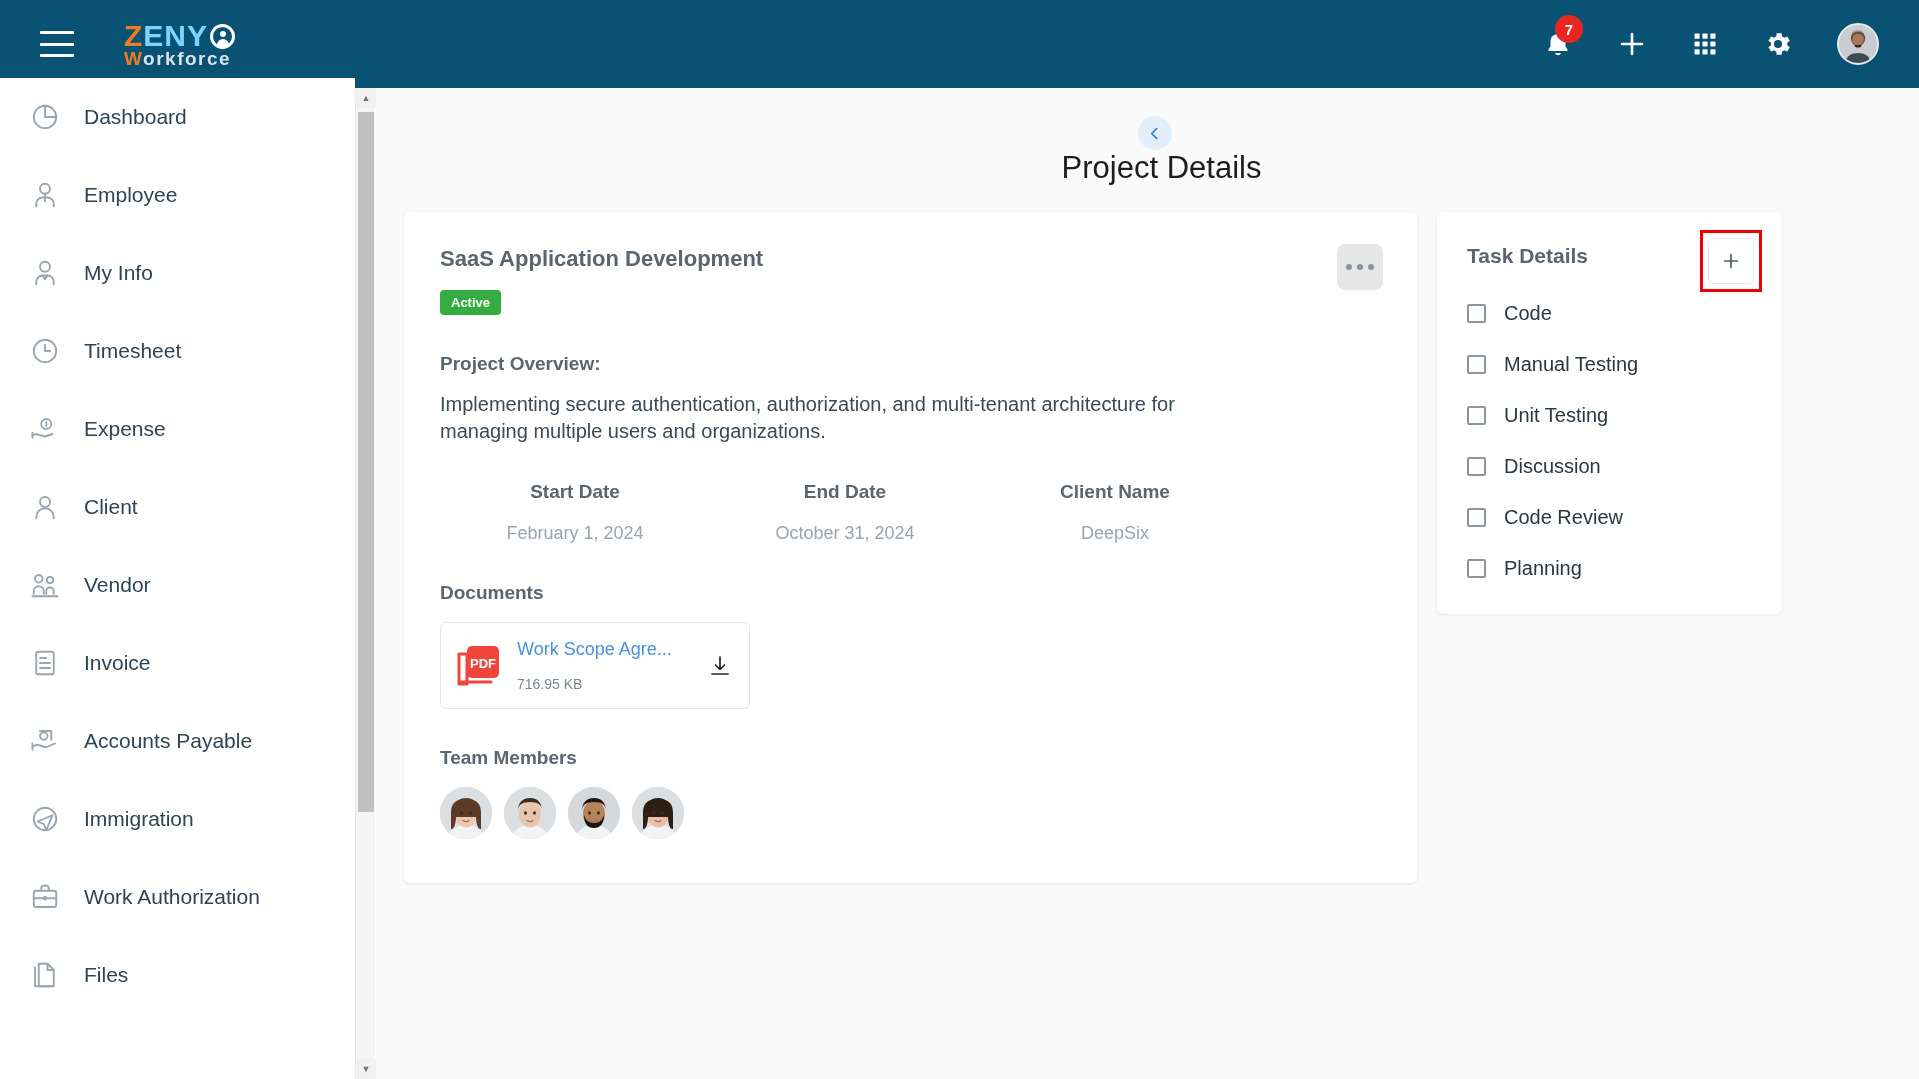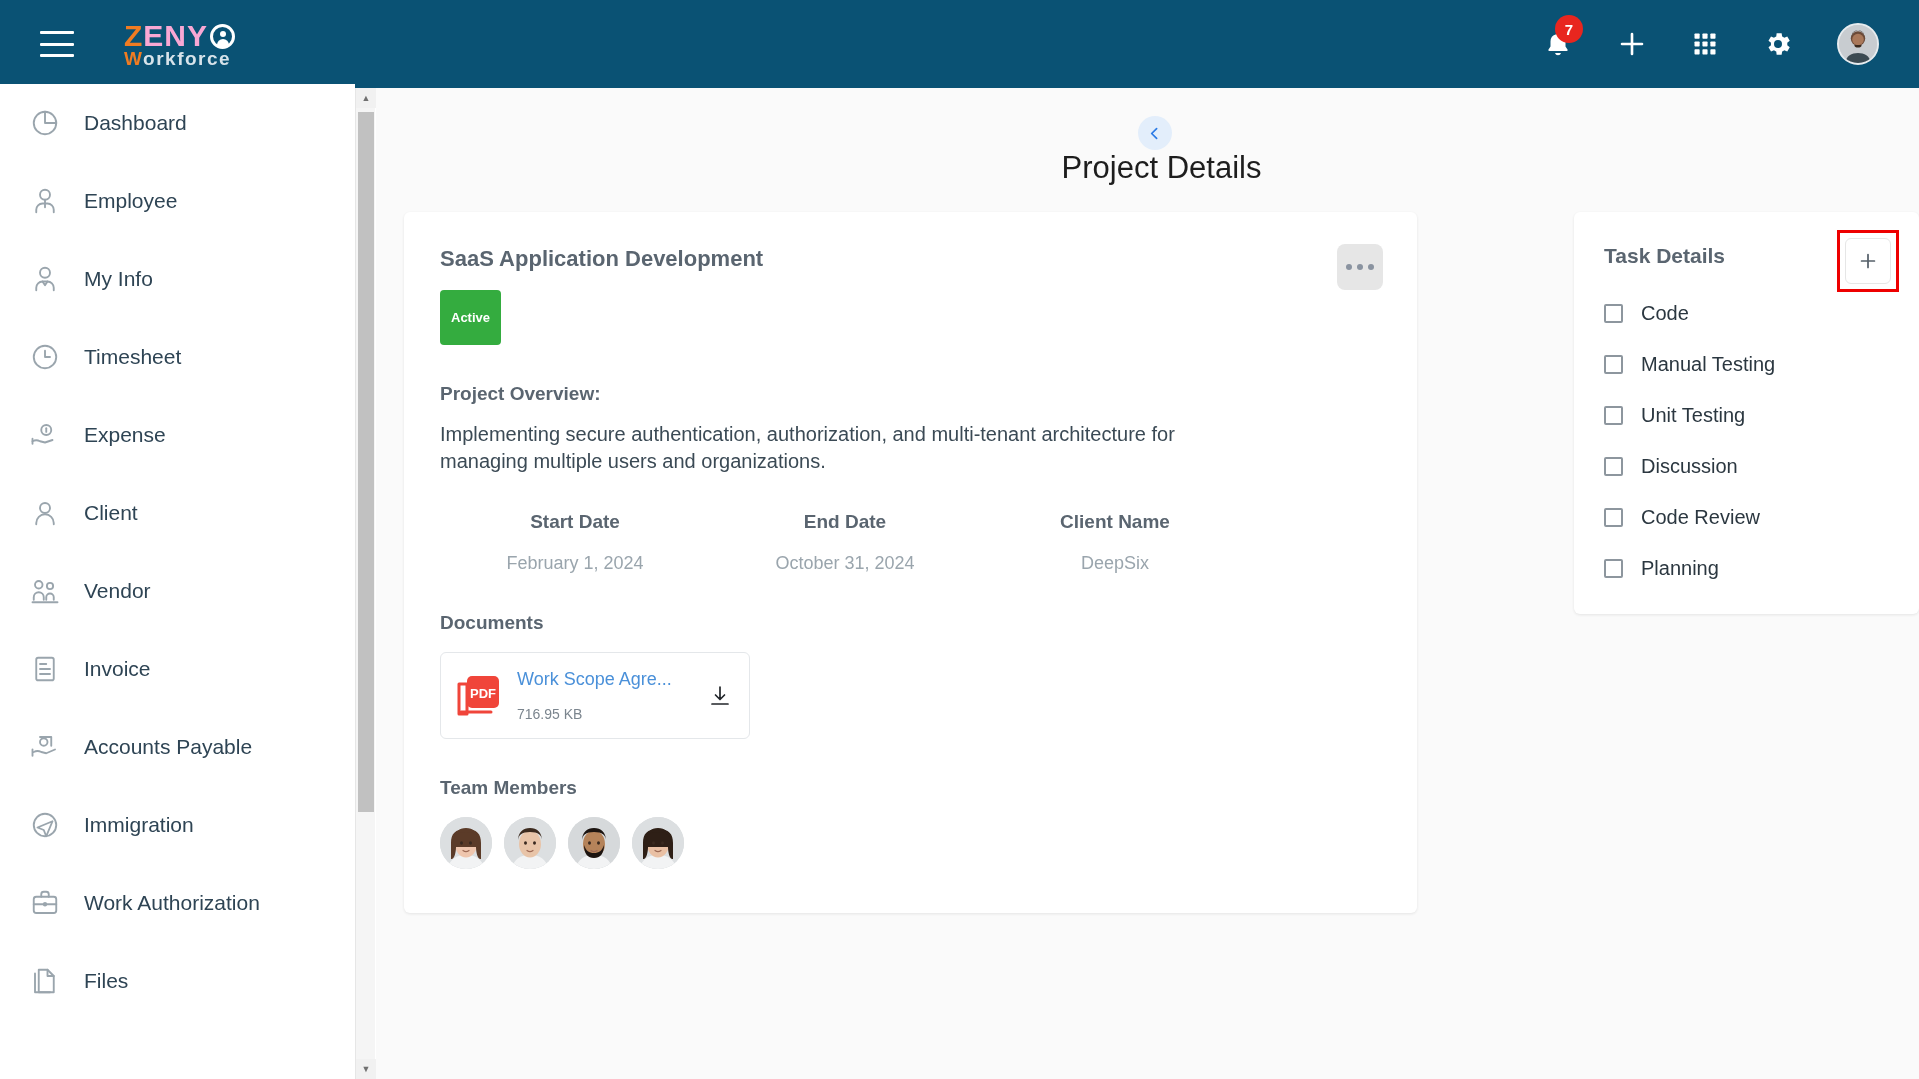--- a/index.html
+++ b/index.html
@@ -17,21 +17,21 @@
   .hamburger {
     margin-left: 40px; width: 34px; height: 26px;
     display: flex; flex-direction: column; justify-content: space-between;
     cursor: pointer;
   }
   .hamburger span { display: block; height: 3px; background: #ffffff; border-radius: 1px; }
 
   .logo { margin-left: 50px; line-height: 1; user-select: none; }
   .logo-row1 { font-size: 30px; font-weight: bold; letter-spacing: 1px; display: flex; align-items: center; }
   .logo-z { color: #f07c22; }
-  .logo-eny { color: #f9a8d4; }
+  .logo-eny { color: #7dd3fc; }
   .logo-mark {
     display: inline-block; width: 25px; height: 25px; border-radius: 50%;
     border: 3px solid #ffffff; margin-left: 2px; position: relative; top: 1px;
   }
   .logo-mark::before {
     content: ""; position: absolute; left: 50%; top: 4px; transform: translateX(-50%);
     width: 6px; height: 6px; border-radius: 50%; background: #ffffff;
   }
   .logo-mark::after {
     content: ""; position: absolute; left: 50%; bottom: 0; transform: translateX(-50%);
@@ -52,21 +52,21 @@
     border-radius: 50%; width: 28px; height: 28px;
     display: flex; align-items: center; justify-content: center;
   }
   .avatar-top {
     width: 42px; height: 42px; border-radius: 50%; overflow: hidden;
     background: #cfd4d8; border: 2px solid #e7ecef; cursor: pointer;
   }
 
   
   .sidebar {
-    position: absolute; top: 84px; left: 0; width: 355px; height: 991px;
+    position: absolute; top: 78px; left: 0; width: 355px; height: 991px;
     background: #ffffff; overflow: hidden;
   }
   .nav-item {
     display: flex; align-items: center; height: 78px; padding-left: 28px;
     cursor: pointer; color: #2e4454; font-size: 21px;
   }
   .nav-ico {
     width: 34px; height: 34px; margin-right: 22px; flex: 0 0 34px;
     display: flex; align-items: center; justify-content: center; color: #9aa5ad;
   }
@@ -95,31 +95,31 @@
     background: #fafafa; overflow: hidden;
   }
   .page-head { display: flex; align-items: center; margin: 28px 0 0 28px; flex-direction: column; }
   .back-btn {
     width: 34px; height: 34px; border-radius: 50%; background: #e3eefb;
     display: flex; align-items: center; justify-content: center;
     color: #2c7be5; cursor: pointer; margin-right: 14px;
   }
   .page-title { font-size: 31px; color: #1d1d1d; font-weight: normal; }
 
-  .content { display: flex; align-items: flex-start; margin: 26px 0 0 0; padding-left: 28px; justify-content: space-between; }
+  .content { display: flex; align-items: flex-start; margin: 26px 0 0 0; padding-left: 28px; }
 
   .card {
     background: #ffffff; border-radius: 6px;
     box-shadow: 0 1px 3px rgba(0,0,0,.09);
   }
   .project-card { width: 1013px; padding: 34px 36px 44px 36px; position: relative; }
   .project-title { font-size: 22px; font-weight: bold; color: #5a6570; }
   .status-badge {
     display: inline-block; margin-top: 18px; background: #34ac3f; color: #fff;
-    font-size: 13px; font-weight: bold; padding: 20px 11px; border-radius: 4px;
+    font-size: 13px; font-weight: bold; padding: 5px 11px; border-radius: 4px;
   }
   .dots-btn {
     position: absolute; top: 32px; right: 34px;
     width: 46px; height: 46px; border-radius: 8px; background: #e6e6e6;
     display: flex; align-items: center; justify-content: center; gap: 5px;
     cursor: pointer;
   }
   .dots-btn i { width: 6px; height: 6px; border-radius: 50%; background: #8a93a0; display: block; }
 
   .sec-label { font-size: 19px; font-weight: bold; color: #5a6570; margin-top: 38px; }

